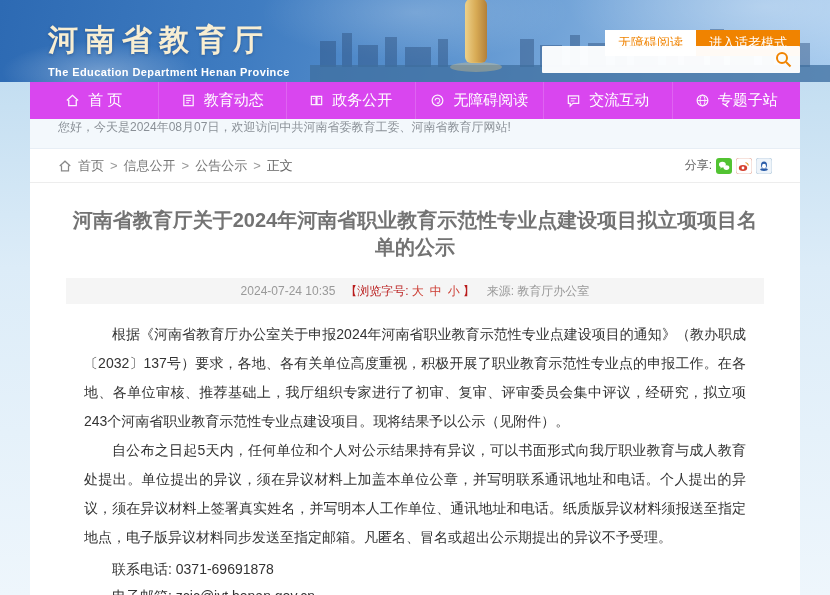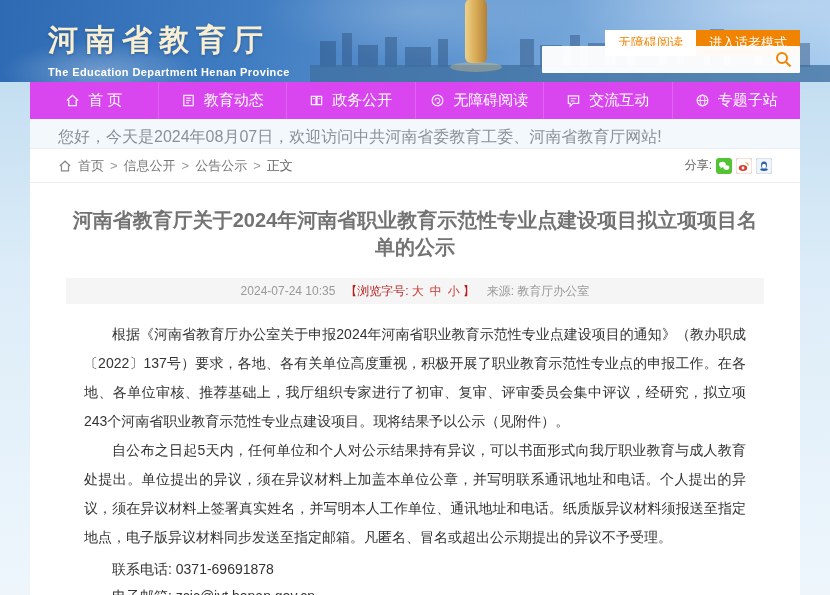--- a/index.html
+++ b/index.html
@@ -35,21 +35,21 @@
   
   .wrap { width:770px; margin-left:30px; background:#fff; min-height:502px; }
 
   .nav { display:flex; height:37px; background:#d946ef; }
   .nav-item { flex:1; display:flex; align-items:center; justify-content:center; gap:8px;
     color:#fff; font-size:15px; cursor:pointer; border-right:1px solid rgba(255,255,255,.16); }
   .nav-item:last-child { border-right:none; }
   .nav-item .ico { display:flex; opacity:.92; }
 
   .notice { height:30px; background:#f3f8fc; border-bottom:1px solid #e7eef5;
-    display:flex; align-items:flex-end; padding:0 28px; font-size:16px; color:#8a9097; }
+    display:flex; align-items:flex-start; padding:0 28px; font-size:12px; color:#8a9097; }
 
   .crumb-row { height:34px; background:#fff; border-bottom:1px solid #ededed;
     display:flex; align-items:center; padding:0 28px; font-size:13px; color:#777; }
   .crumb-row .home-ico { display:flex; margin-right:6px; }
   .crumb-item { cursor:pointer; }
   .crumb-sep { margin:0 6px; color:#999; }
   .crumb-current { color:#666; }
   .share { margin-left:auto; display:flex; align-items:flex-end; gap:4px; font-size:12px; color:#666; }
   .share-ico { display:flex; cursor:pointer; }
 
@@ -246,21 +246,21 @@
       <span class="meta-dt">2024-07-24 10:35</span>
       <span class="meta-red">【浏览字号:</span>
       <span class="size-opt">大</span>
       <span class="size-opt">中</span>
       <span class="size-opt">小</span>
       <span class="meta-red">】</span>
       <span class="meta-src">来源: 教育厅办公室</span>
     </div>
 
     <div class="body-text">
-      <p class="para">根据《河南省教育厅办公室关于申报2024年河南省职业教育示范性专业点建设项目的通知》（教办职成〔2022〕137号）要求，各地、各有关单位高度重视，积极开展了职业教育示范性专业点的申报工作。在各地、各单位审核、推荐基础上，我厅组织专家进行了初审、复审、评审委员会集中评议，经研究，拟立项243个河南省职业教育示范性专业点建设项目。现将结果予以公示（见附件）。</p>
+      <p class="para">根据《河南省教育厅办公室关于申报2024年河南省职业教育示范性专业点建设项目的通知》（教办职成〔2032〕137号）要求，各地、各有关单位高度重视，积极开展了职业教育示范性专业点的申报工作。在各地、各单位审核、推荐基础上，我厅组织专家进行了初审、复审、评审委员会集中评议，经研究，拟立项243个河南省职业教育示范性专业点建设项目。现将结果予以公示（见附件）。</p>
       <p class="para">自公布之日起5天内，任何单位和个人对公示结果持有异议，可以书面形式向我厅职业教育与成人教育处提出。单位提出的异议，须在异议材料上加盖本单位公章，并写明联系通讯地址和电话。个人提出的异议，须在异议材料上签署真实姓名，并写明本人工作单位、通讯地址和电话。纸质版异议材料须报送至指定地点，电子版异议材料同步发送至指定邮箱。凡匿名、冒名或超出公示期提出的异议不予受理。</p>
 
       <div class="contact-block">
         <p class="contact-line">联系电话: 0371-69691878</p>
         <p class="contact-line">电子邮箱: zcjc@jyt.henan.gov.cn</p>
 
       </div>
 
     </div>
   </div>

